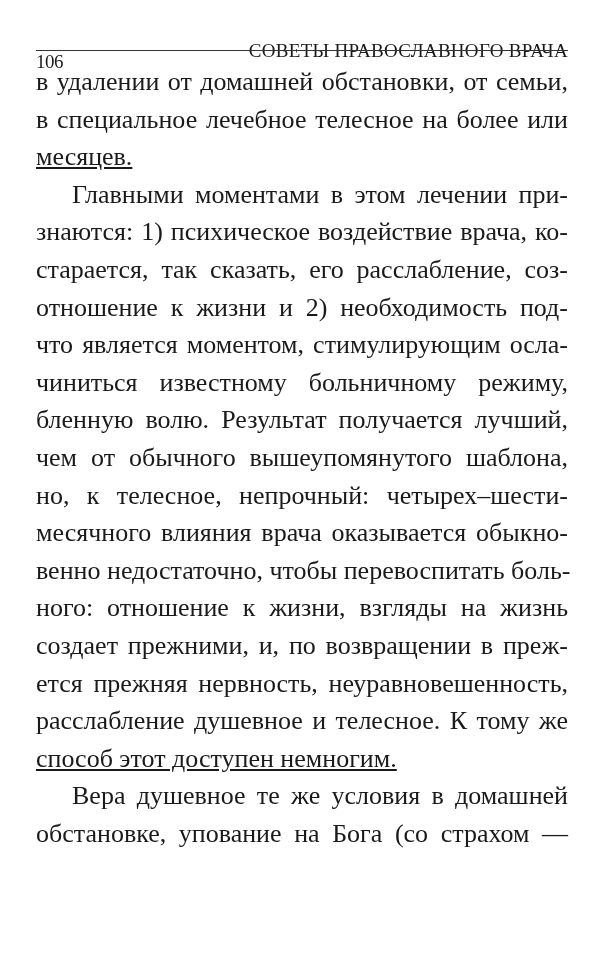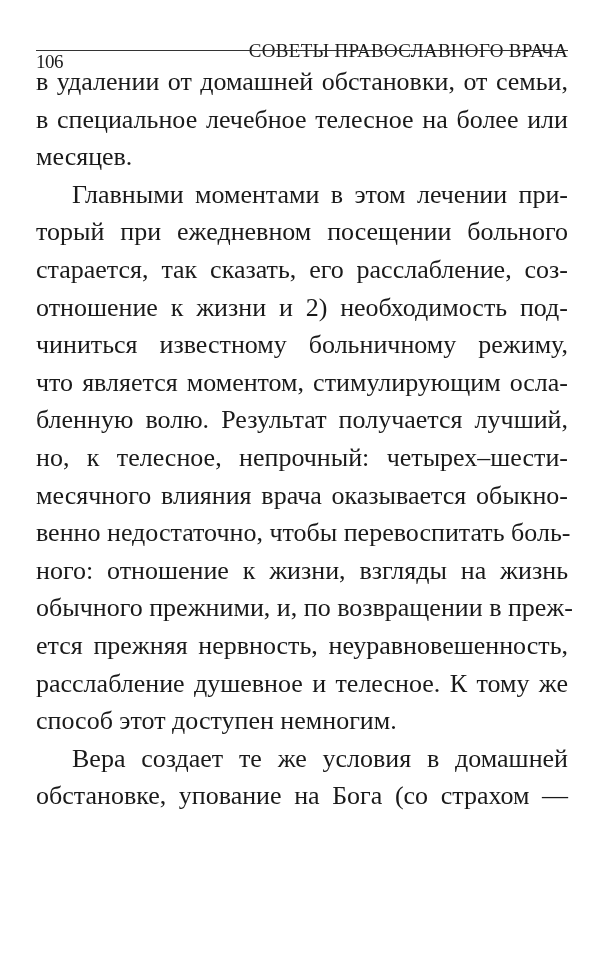--- a/index.html
+++ b/index.html
@@ -4,21 +4,21 @@
 <style>
   html, body { margin: 0; padding: 0; background: #ffffff; }
   body { width: 600px; height: 976px; overflow: hidden; position: relative; }
   .page { position: absolute; left: 36px; top: 0; width: 532px; color: #1a1a1a; font-family: "Liberation Serif", serif; }
   .header { position: absolute; top: 24px; left: 0; width: 532px; height: 24px; font-size: 19px; }
   .page-num { position: absolute; left: 0; top: 0; letter-spacing: -0.5px; margin-top: 27px; }
   .running-title { position: absolute; right: 0; top: 16px; letter-spacing: 0.3px; }
   .rule { position: absolute; top: 50px; left: 0; width: 532px; height: 0; border-top: 1.5px solid #333; }
   .body { position: absolute; top: 63px; left: 0; width: 532px; }
   .line { font-size: 26px; line-height: 37.6px; height: 37.6px; white-space: nowrap; text-align: justify; text-align-last: justify; }
-  .line.last { text-align-last: left; }
+  .line.last { text-align-last: left; text-decoration: underline; }
   .line.indent { padding-left: 36px; }
 </style>
 </head>
 <body>
 
 <div class="page">
   <div class="header">
     <span class="page-num">106</span>
     <span class="running-title">СОВЕТЫ ПРАВОСЛАВНОГО ВРАЧА</span>
   </div>
@@ -27,35 +27,36 @@
   <div class="body">
 
     <div>
       <div class="line">в удалении от домашней обстановки, от семьи,</div>
       <div class="line">в специальное лечебное телесное на более или</div>
       <div class="line last">месяцев.</div>
     </div>
 
     <div>
       <div class="line indent">Главными моментами в этом лечении при-</div>
-      <div class="line">торый при ежедневном посещении больного</div>
+      <div class="line">знаются: 1) психическое воздействие врача, ко-</div>
       <div class="line">старается, так сказать, его расслабление, соз-</div>
       <div class="line">отношение к жизни и 2) необходимость под-</div>
+      <div class="line">что является моментом, стимулирующим осла-</div>
       <div class="line">чиниться известному больничному режиму,</div>
-      <div class="line">что является моментом, стимулирующим осла-</div>
       <div class="line">бленную волю. Результат получается лучший,</div>
+      <div class="line">чем от обычного вышеупомянутого шаблона,</div>
       <div class="line">но, к телесное, непрочный: четырех–шести-</div>
       <div class="line">месячного влияния врача оказывается обыкно-</div>
       <div class="line">венно недостаточно, чтобы перевоспитать боль-</div>
       <div class="line">ного: отношение к жизни, взгляды на жизнь</div>
-      <div class="line">обычного прежними, и, по возвращении в преж-</div>
+      <div class="line">создает прежними, и, по возвращении в преж-</div>
       <div class="line">ется прежняя нервность, неуравновешенность,</div>
       <div class="line">расслабление душевное и телесное. К тому же</div>
       <div class="line last">способ этот доступен немногим.</div>
     </div>
 
     <div>
-      <div class="line indent">Вера создает те же условия в домашней</div>
+      <div class="line indent">Вера душевное те же условия в домашней</div>
       <div class="line">обстановке, упование на Бога (со страхом —</div>
 
     </div>
   </div>
 </div>
 
 </body></html>

